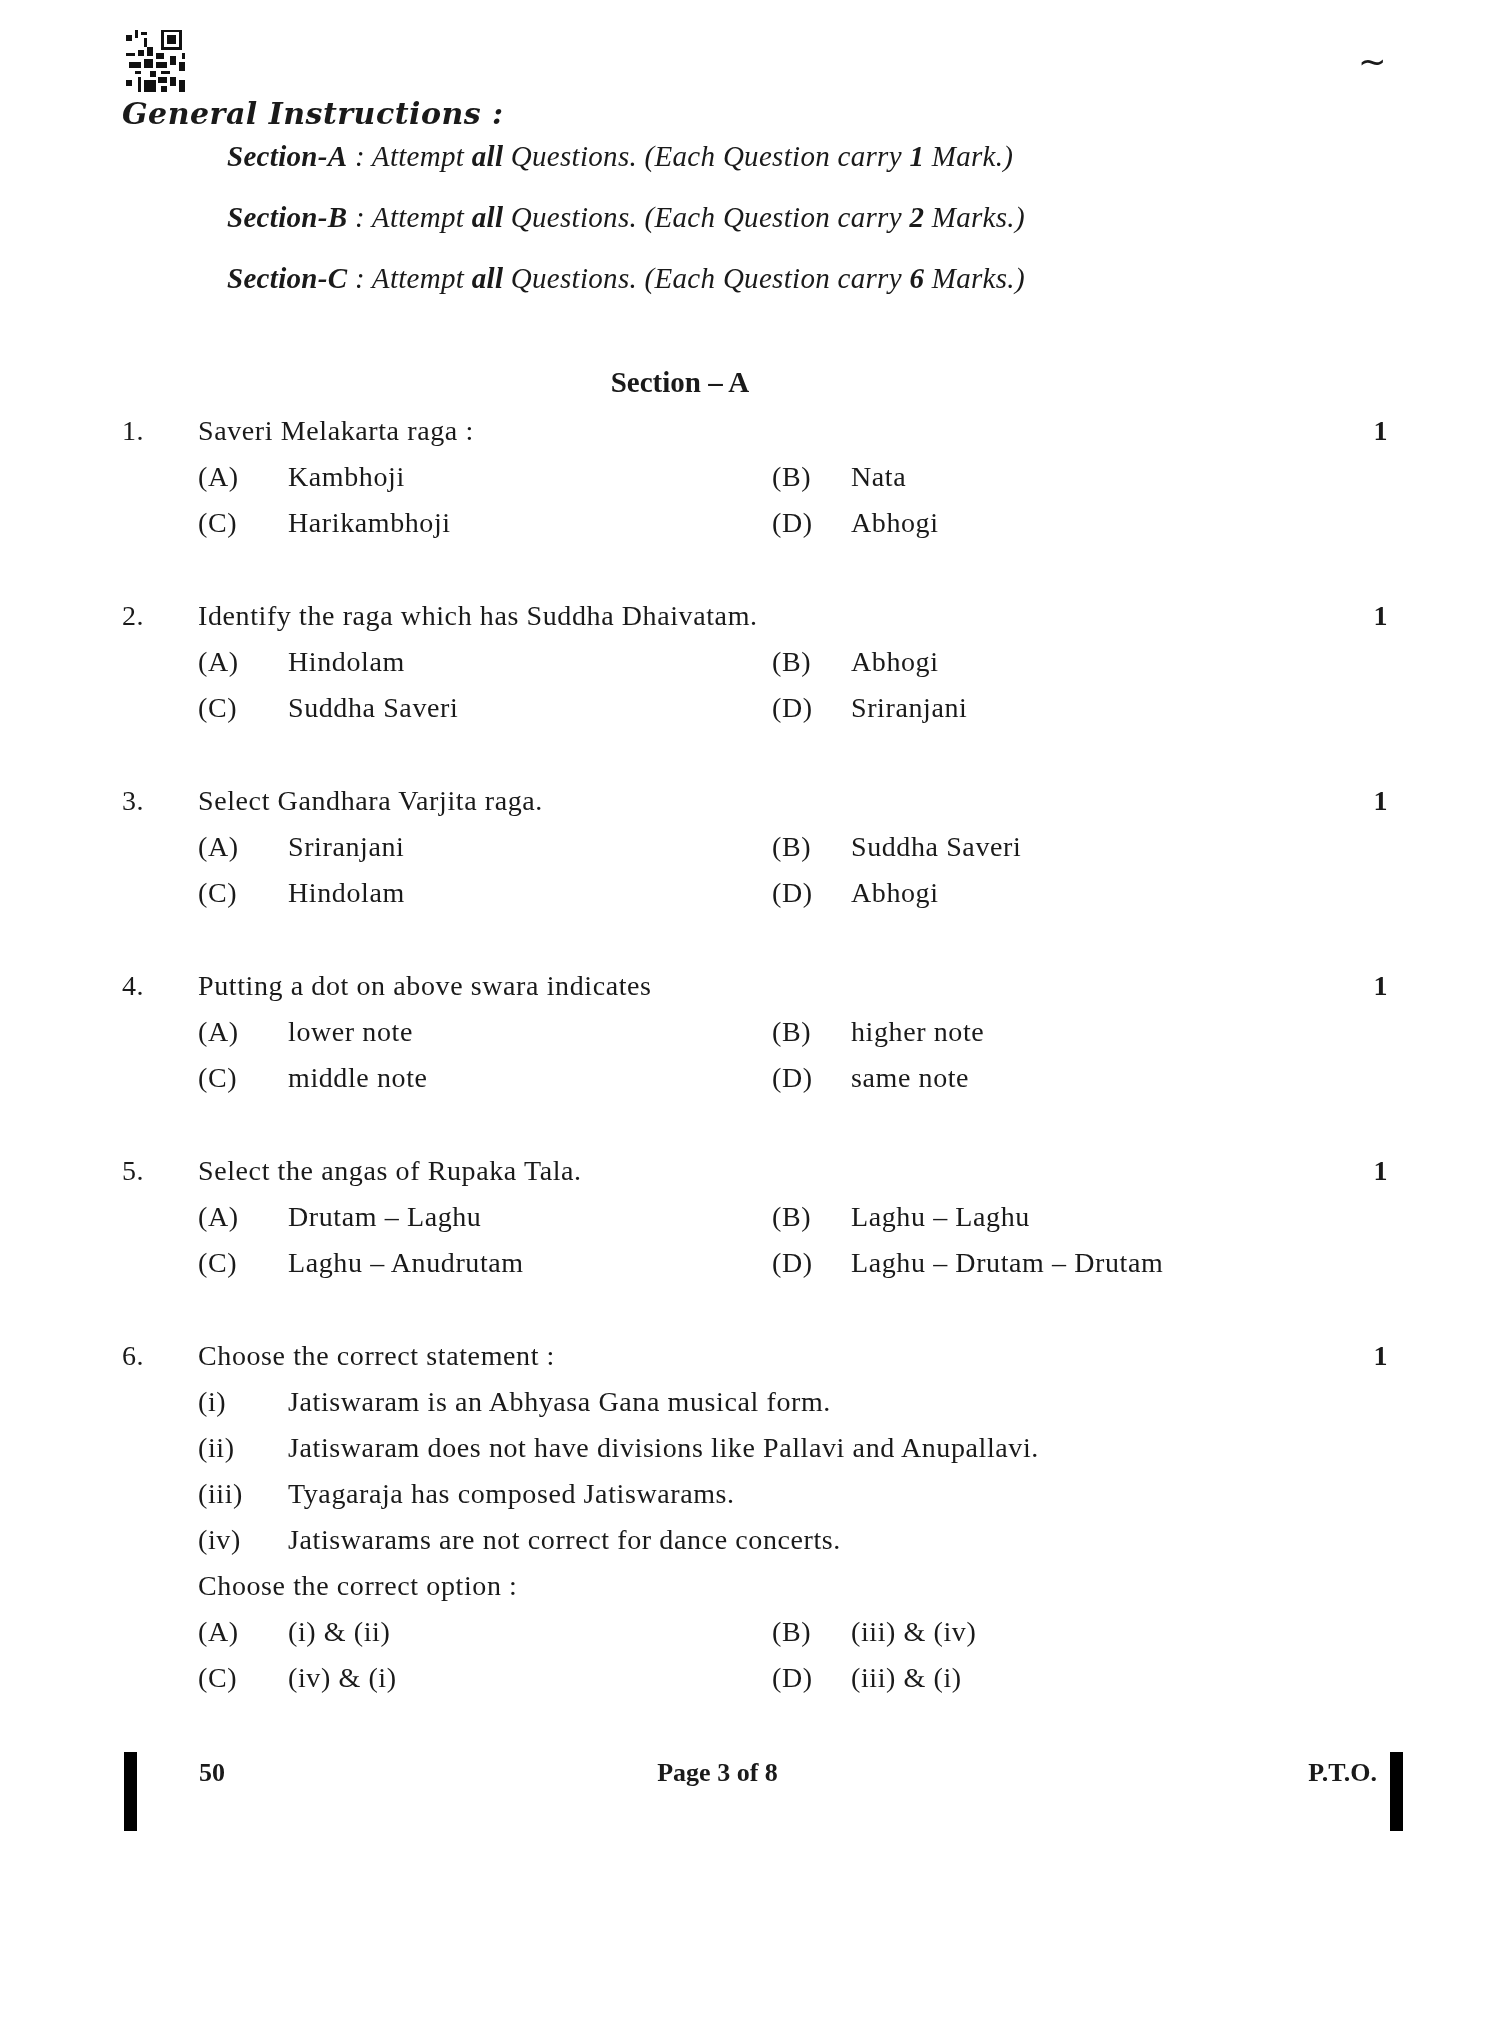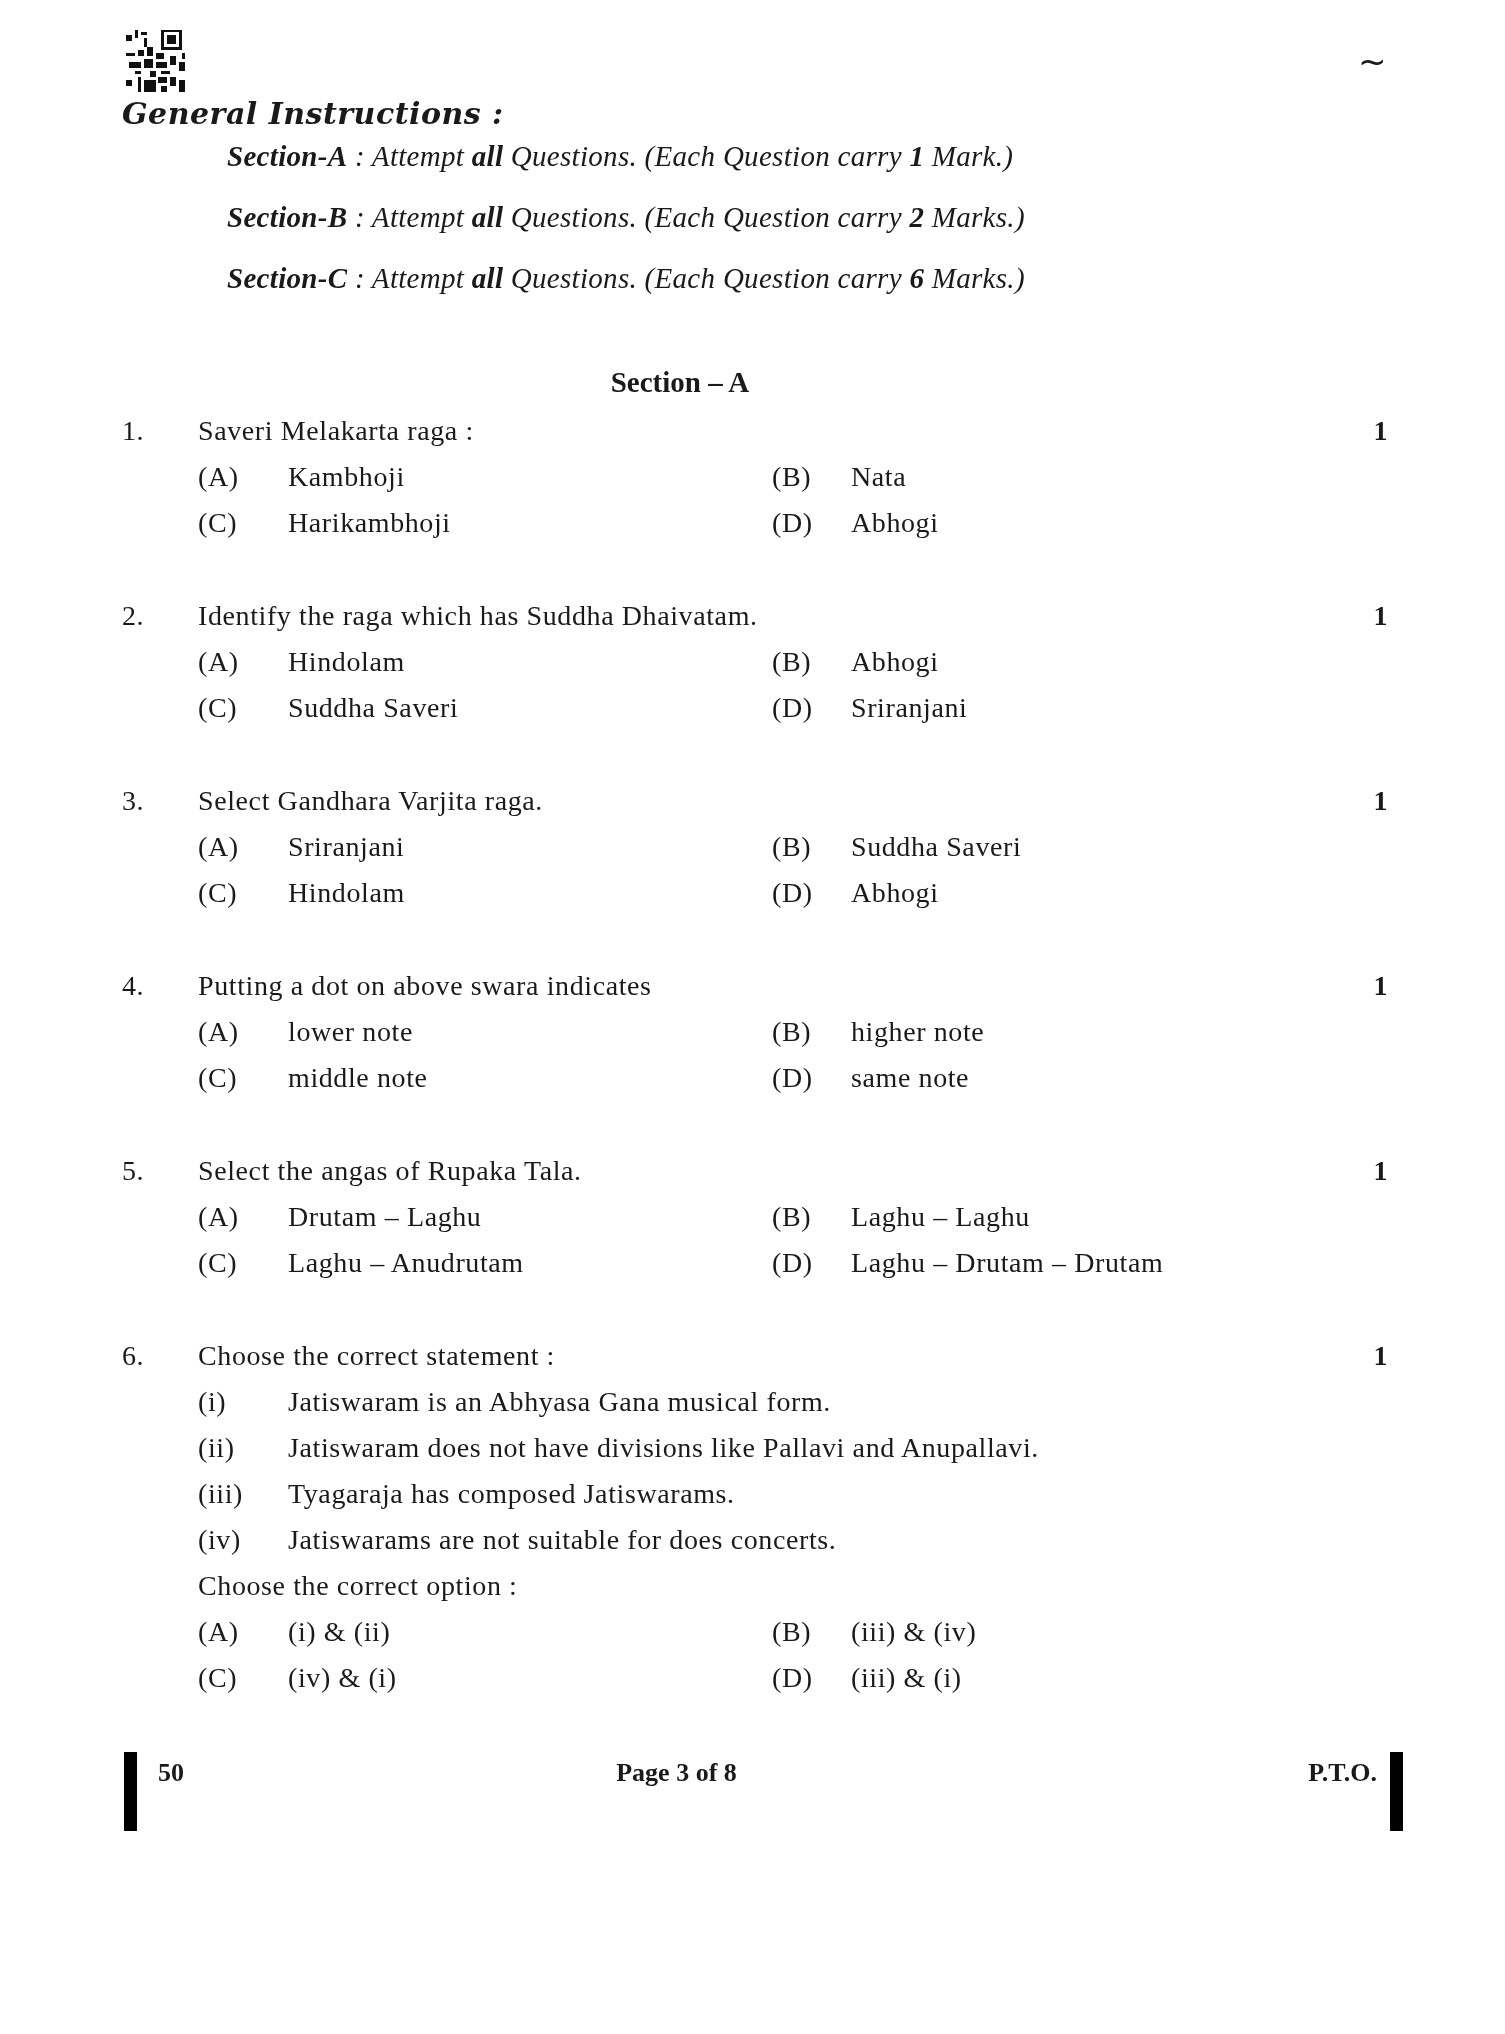--- a/index.html
+++ b/index.html
@@ -17,21 +17,21 @@
   .section-title { left: 0; width: 1360px; text-align: center; top: 366px; font-size: 29px; font-weight: bold; font-family: "Liberation Serif", serif; }
   .txt { font-size: 28px; font-family: "Liberation Serif", serif; letter-spacing: 0.6px; }
   .qnum { left: 122px; }
   .qtext { left: 198px; }
   .mark { left: 1362px; width: 26px; text-align: right; font-weight: bold; }
   .optL { left: 198px; }
   .optLT { left: 288px; }
   .optR { left: 772px; }
   .optRT { left: 851px; }
   .bar { position: absolute; background: #000; width: 13px; height: 79px; top: 1752px; }
-  .foot { font-size: 26px; font-weight: bold; font-family: "Liberation Serif", serif; top: 1758px; }
+  .foot { font-size: 26px; font-weight: bold; font-family: "Liberation Serif", serif; top: 1758px; margin-left: 41px; }
 </style>
 </head>
 <body>
 
 <svg class="qr" viewBox="0 0 21 22" shape-rendering="crispEdges">
   <rect x="0" y="2" width="2" height="2" fill="#111"></rect>
   <rect x="3" y="0" width="1" height="3" fill="#111"></rect>
   <rect x="5" y="1" width="2" height="1" fill="#111"></rect>
   <rect x="6" y="3" width="1" height="3" fill="#111"></rect>
   <rect x="12" y="0" width="7" height="7" fill="#111"></rect>
@@ -149,21 +149,21 @@
   <div class="abs txt qtext" style="top:1340px;">Choose the correct statement :</div>
   <div class="abs txt mark" style="top:1340px;">1</div>
 
   <div class="abs txt optL" style="top:1386px;">(i)</div>
   <div class="abs txt optLT" style="top:1386px;">Jatiswaram is an Abhyasa Gana musical form.</div>
   <div class="abs txt optL" style="top:1432px;">(ii)</div>
   <div class="abs txt optLT" style="top:1432px;">Jatiswaram does not have divisions like Pallavi and Anupallavi.</div>
   <div class="abs txt optL" style="top:1478px;">(iii)</div>
   <div class="abs txt optLT" style="top:1478px;">Tyagaraja has composed Jatiswarams.</div>
   <div class="abs txt optL" style="top:1524px;">(iv)</div>
-  <div class="abs txt optLT" style="top:1524px;">Jatiswarams are not suitable for does concerts.</div>
+  <div class="abs txt optLT" style="top:1524px;">Jatiswarams are not correct for dance concerts.</div>
 
   <div class="abs txt qtext" style="top:1570px;">Choose the correct option :</div>
 
   <div class="abs txt optL" style="top:1616px;">(A)</div>
   <div class="abs txt optLT" style="top:1616px;">(i) &amp; (ii)</div>
   <div class="abs txt optR" style="top:1616px;">(B)</div>
   <div class="abs txt optRT" style="top:1616px;">(iii) &amp; (iv)</div>
   <div class="abs txt optL" style="top:1662px;">(C)</div>
   <div class="abs txt optLT" style="top:1662px;">(iv) &amp; (i)</div>
   <div class="abs txt optR" style="top:1662px;">(D)</div>

